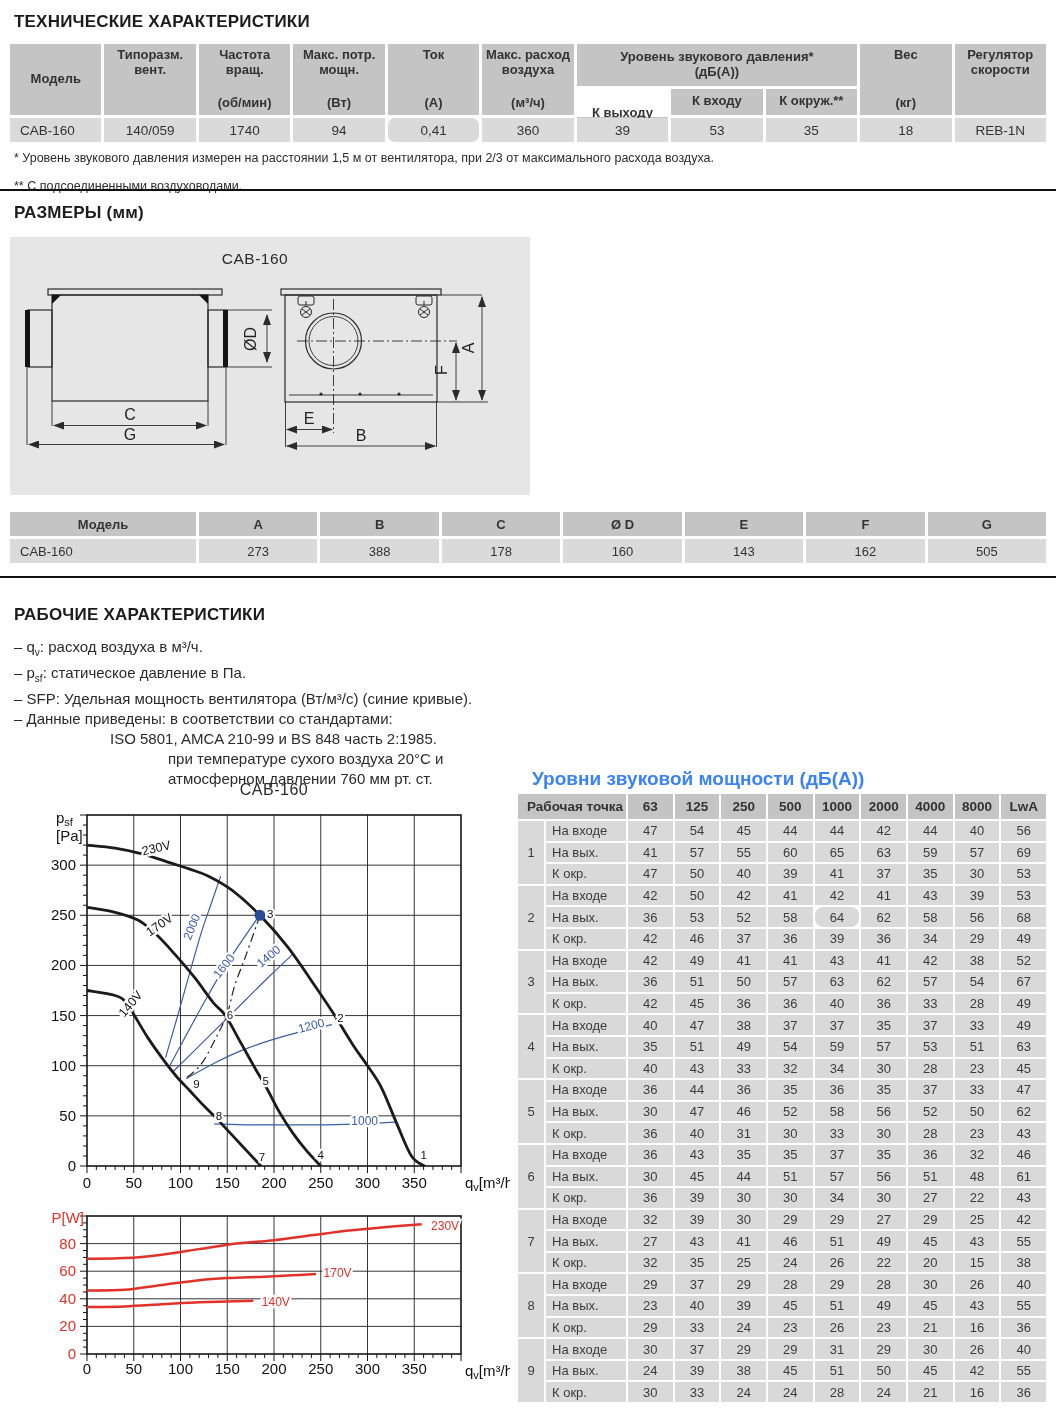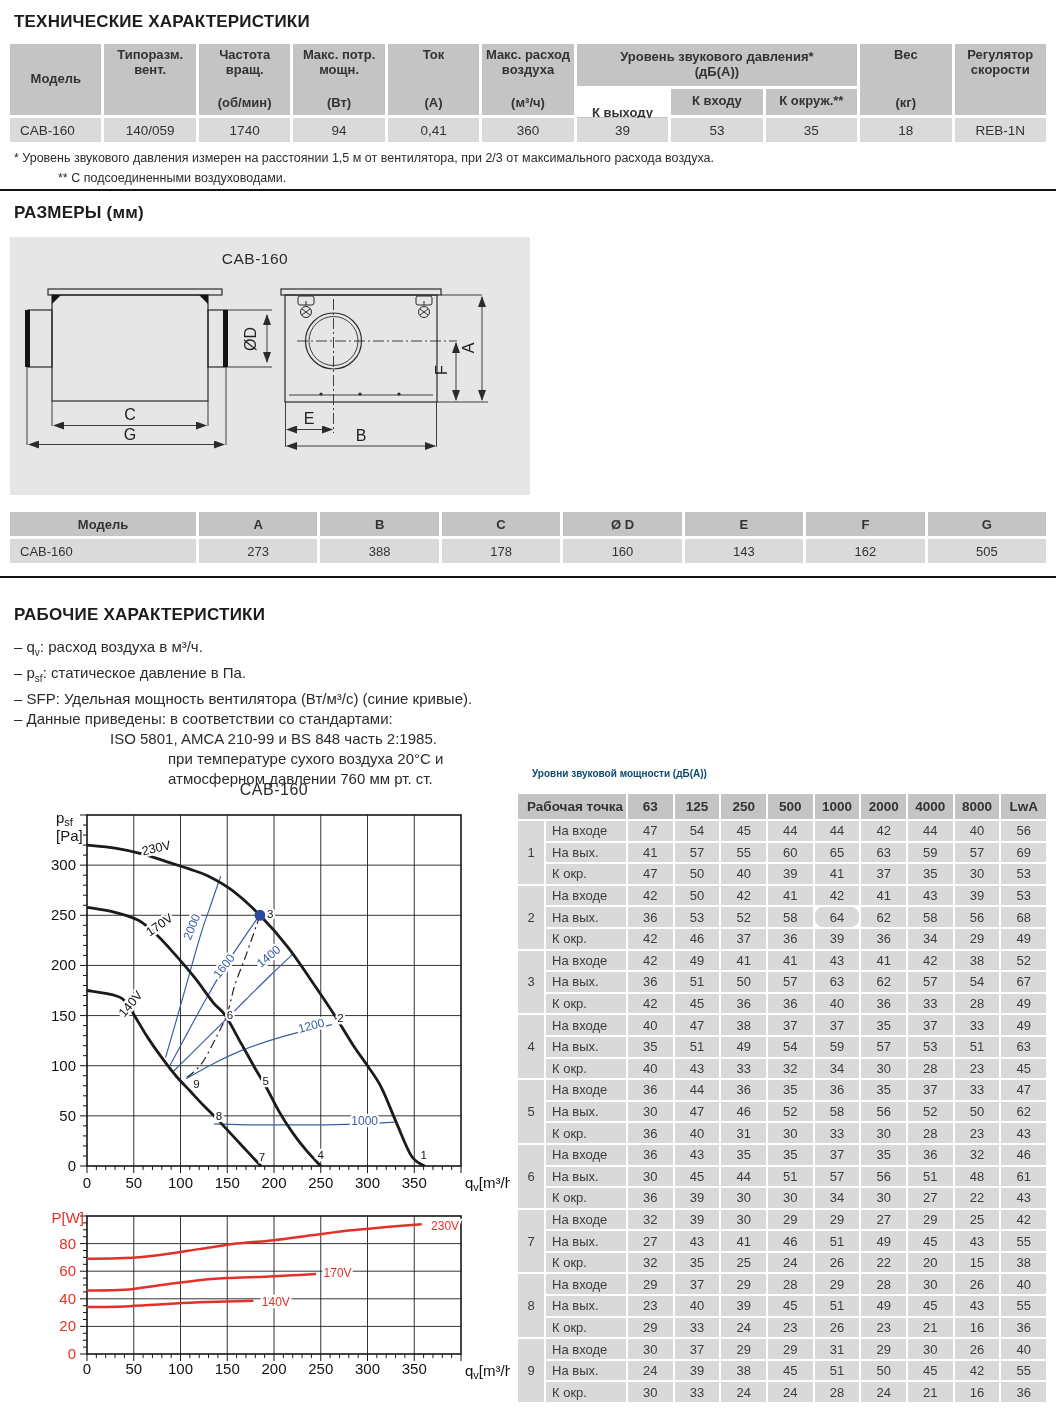--- a/index.html
+++ b/index.html
@@ -31,21 +31,21 @@
   .note-line{font-size:15px;color:#2b2b2b;line-height:20px;white-space:nowrap;}
   .note-line sub{font-size:10px;}
   .ind1{padding-left:96px;}
   .ind2{padding-left:154px;}
 
   
   .stable{display:grid;grid-template-columns:26px 80px repeat(9,1fr);grid-template-rows:25px repeat(27,19.6px);gap:2px;width:528px;}
   .stable .sh{background:#c4c4c4;font-weight:bold;font-size:13.5px;color:#333;display:flex;align-items:center;justify-content:center;}
   .stable .sc{background:#d9d9d9;font-size:13px;color:#3c3c3c;display:flex;align-items:center;justify-content:center;}
   .stable .lab{justify-content:flex-start;padding-left:6px;}
-  .stitle{font-size:10px;font-weight:bold;color:#0c4a6e;}
+  .stitle{font-size:19px;font-weight:bold;color:#3b82f6;}
 
   .chart-title{font-size:16px;color:#2b2b2b;text-align:center;letter-spacing:.5px;}
   svg text{font-family:"Liberation Sans",sans-serif;}
   .hl{paint-order:stroke;stroke:#fff;stroke-width:4.5px;}
 </style>
 </head>
 <body>
 
 <div class="abs sec-title" style="left:14px;top:12px;">ТЕХНИЧЕСКИЕ ХАРАКТЕРИСТИКИ</div>
 
@@ -91,31 +91,31 @@
       <span>(кг)</span>
     </div>
   <div class="th lu" style="grid-column:11;">
       <span>Регулятор скорости</span>
       <span></span>
     </div>
   <div class="td first" style="grid-row:3;grid-column:1;">CAB-160</div>
   <div class="td" style="grid-row:3;grid-column:2;">140/059</div>
   <div class="td" style="grid-row:3;grid-column:3;">1740</div>
   <div class="td" style="grid-row:3;grid-column:4;">94</div>
-  <div class="td" style="grid-row:3;grid-column:5;">0,41</div>
+  <div class="td" style="grid-row:3;grid-column:5;border-radius:7px;">0,41</div>
   <div class="td" style="grid-row:3;grid-column:6;">360</div>
   <div class="td" style="grid-row:3;grid-column:7;">39</div>
   <div class="td" style="grid-row:3;grid-column:8;">53</div>
   <div class="td" style="grid-row:3;grid-column:9;">35</div>
   <div class="td" style="grid-row:3;grid-column:10;">18</div>
   <div class="td" style="grid-row:3;grid-column:11;">REB-1N</div>
 </div>
 
 <div class="abs fnote" style="left:14px;top:148px;">* Уровень звукового давления измерен на расстоянии 1,5 м от вентилятора, при 2/3 от максимального расхода воздуха.</div>
-<div class="abs fnote" style="left:14px;top:168px;margin-left:44px;">** С подсоединенными воздуховодами.</div>
+<div class="abs fnote" style="left:14px;top:176px;">** С подсоединенными воздуховодами.</div>
 
 <div class="divider" style="top:189px;background:#111;"></div>
 
 <div class="abs sec-title" style="left:14px;top:203px;">РАЗМЕРЫ (мм)</div>
 
 <div class="abs panel" style="left:10px;top:237px;width:520px;height:258px;">
 <svg width="520" height="258" viewBox="0 0 520 258">
   <defs>
     <marker id="arr" markerWidth="11" markerHeight="8" refX="10" refY="4" orient="auto-start-reverse" markerUnits="userSpaceOnUse">
       <path d="M0 0 L11 4 L0 8 z" fill="#2b2b2b"></path>

